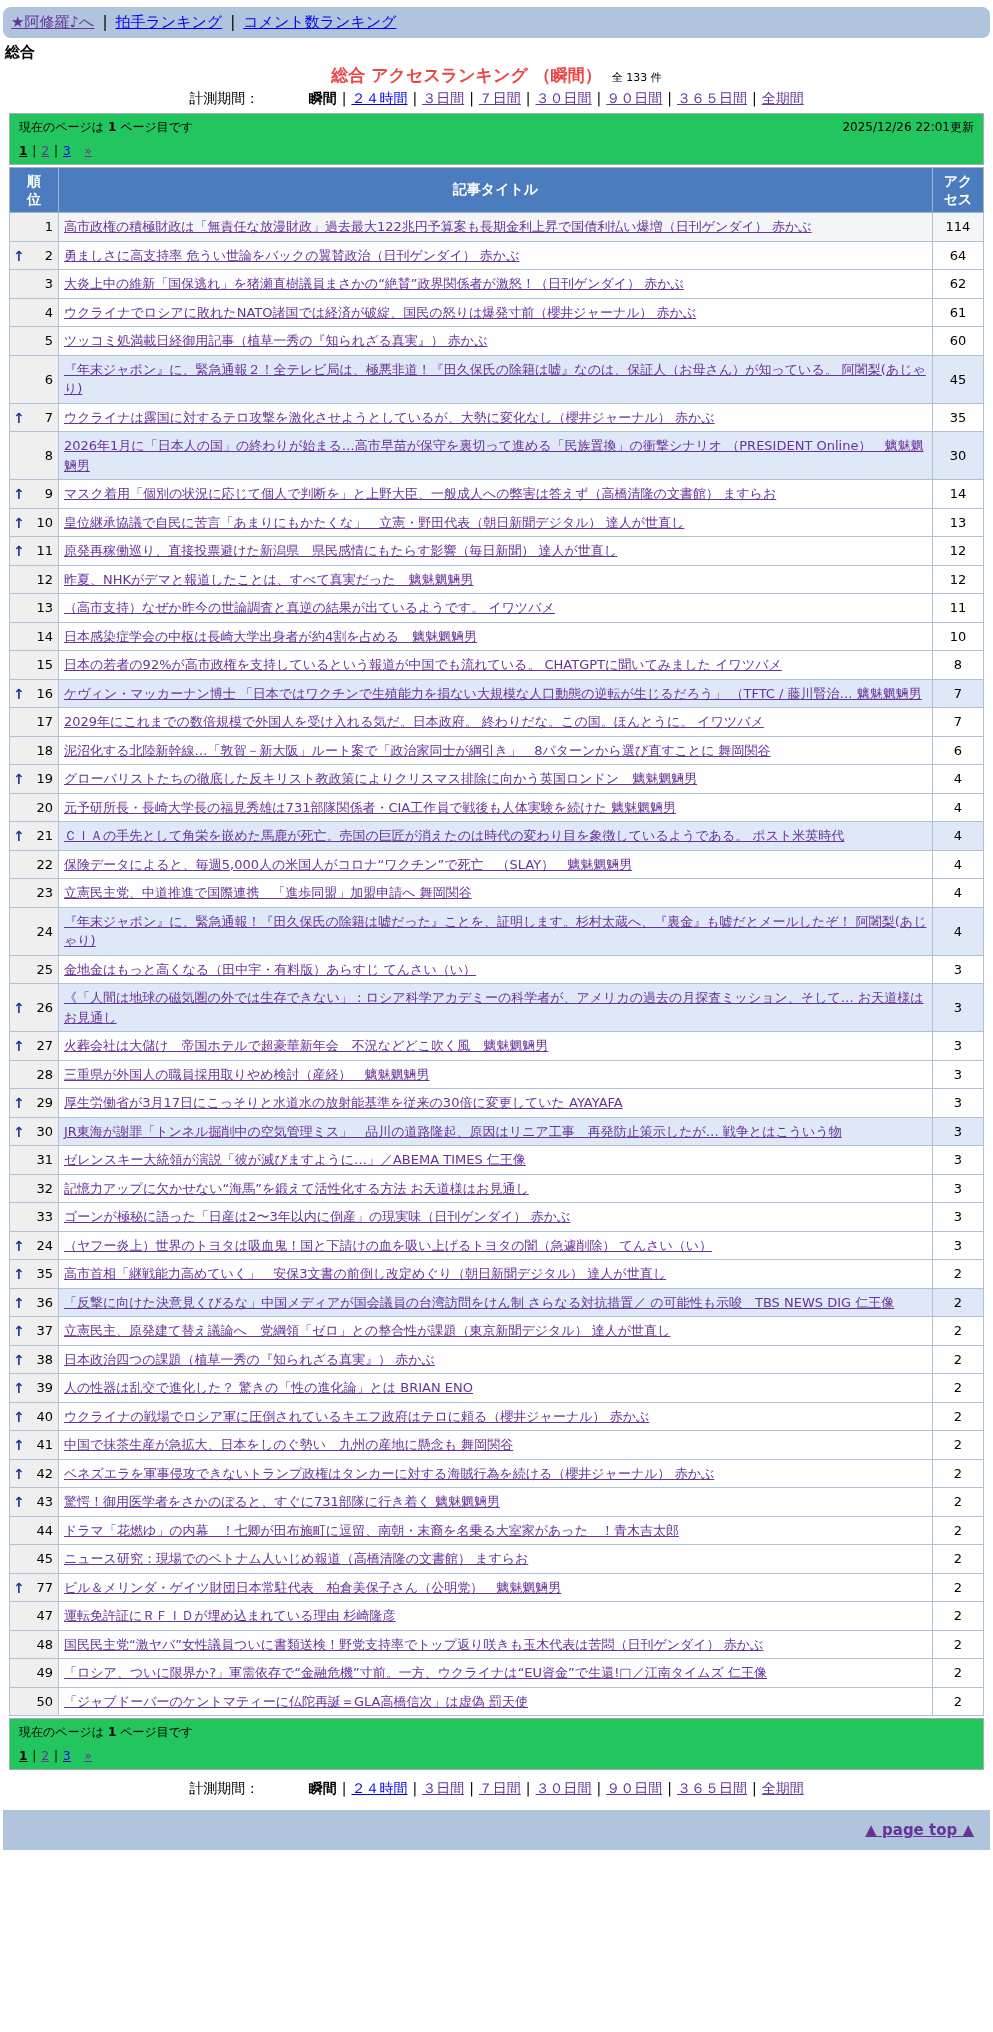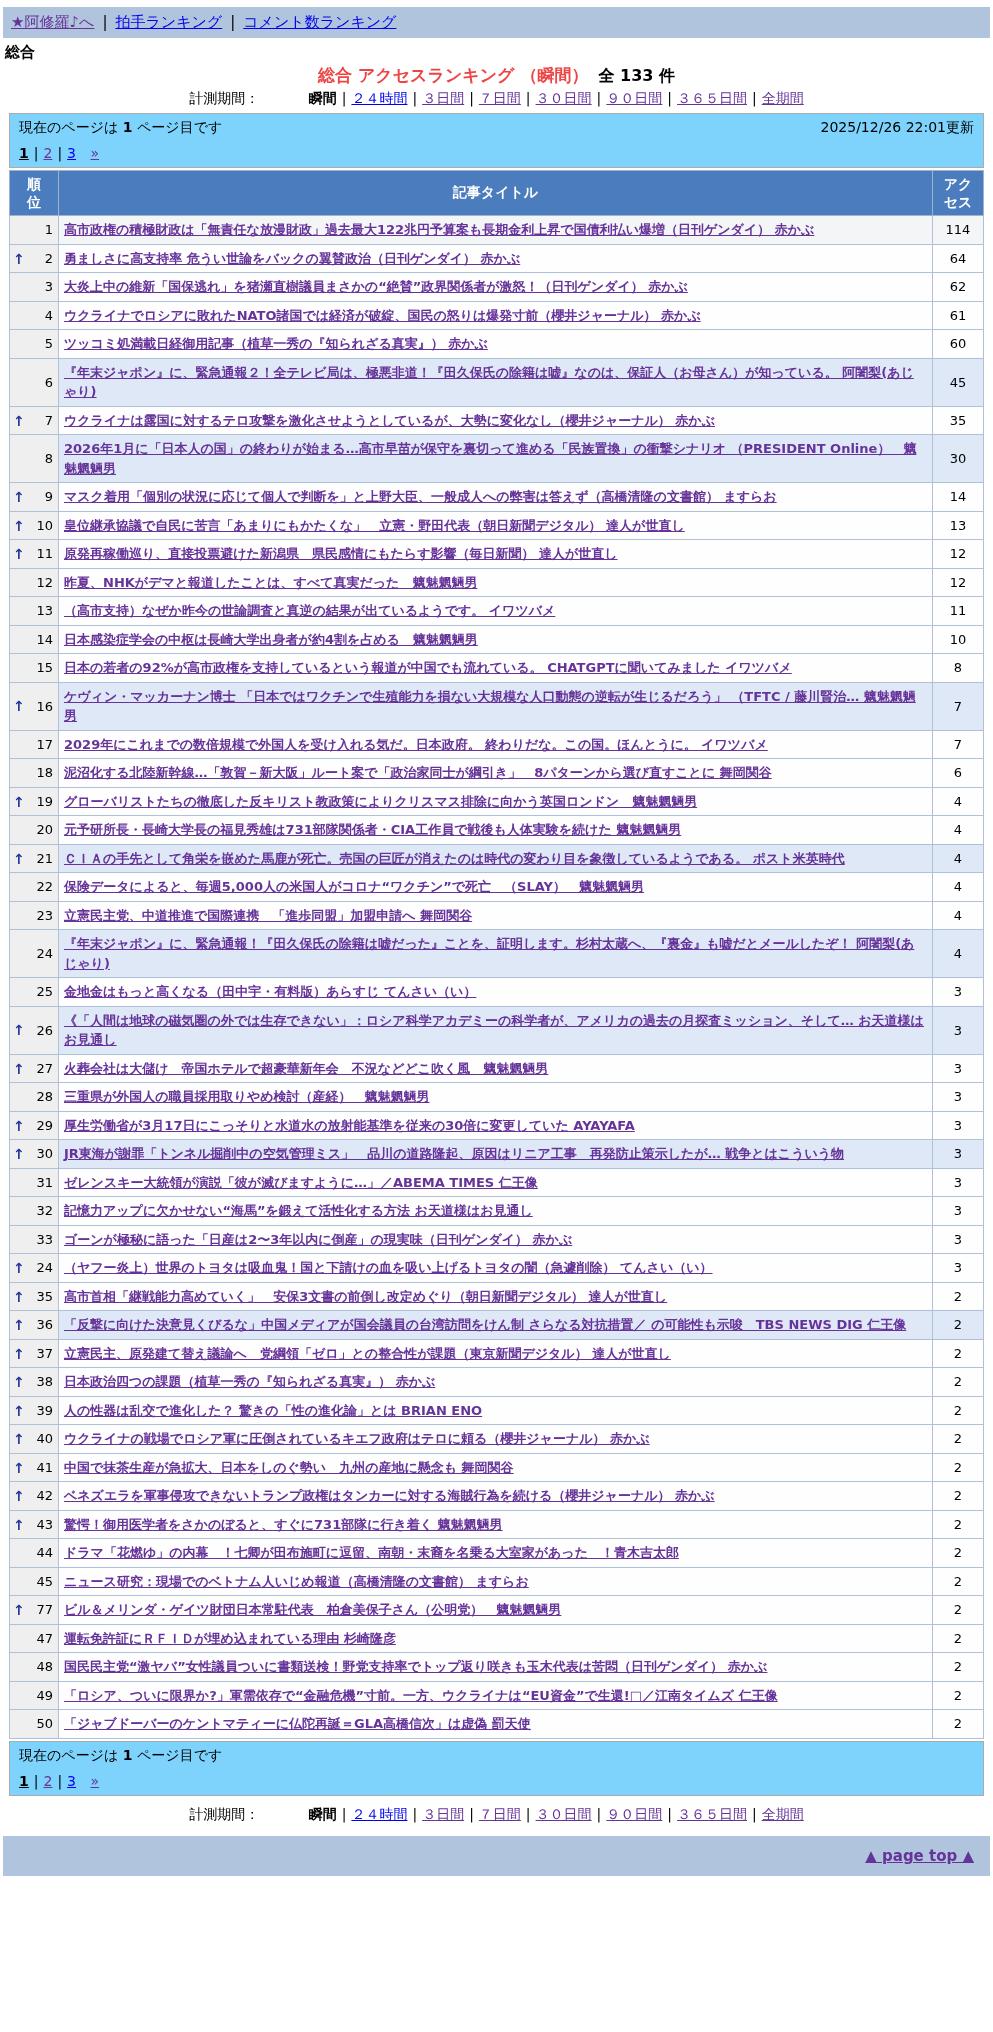--- a/index.html
+++ b/index.html
@@ -10,39 +10,39 @@
   }
   a { cursor:pointer; text-decoration:underline; }
   .lnk.new     { color:#0000EE; }
   .lnk.visited { color:#663399; }
   b.cur        { color:#000; text-decoration:none; }
   .pagination b.cur { text-decoration:underline; }
   .sep { color:#000; margin:0 5px; }
 
   
   .topbar {
-    background:#B0C4DE; padding:6px 8px; font-size:15px; margin-top:3px;
+    background:#B0C4DE; padding:6px 8px; font-size:15px; margin-top:3px;border-radius:8px;
   }
   .topbar .sep { margin:0 8px; }
 
   .section-label { font-size:15px; font-weight:bold; margin:5px 2px 1px 2px; }
 
   .title-line { text-align:center; margin:2px 0 1px 0; }
   .title-text { color:#ef4444; font-weight:bold; font-size:17px; }
-  .title-count { font-size:16px; color:#000; margin-left:10px;font-weight:bold; }
+  .title-count { font-size:11px; color:#000; margin-left:10px; }
 
   .period-line { text-align:center; font-size:14px; margin:3px 0 5px 0; }
   .period-line .plabel { color:#000; }
   .period-line b.cur { font-weight:bold;padding-left:45px; }
 
   .content { margin:0 6px; }
 
   .infobox {
-    background:#7dd3fc; border:1px solid #ABABAB;
-    padding:5px 9px 6px 9px; font-size:14px;
+    background:#22c55e; border:1px solid #ABABAB;
+    padding:5px 9px 6px 9px; font-size:12px;
   }
   .infobox .line1 { display:flex; justify-content:space-between; align-items:baseline; }
   .infobox .pagination { margin-top:8px; }
   .infobox .pgnum { font-weight:bold; }
 
   table.rank {
     width:100%; border-collapse:collapse; margin-top:2px;
     border:1px solid #9DB4CC; table-layout:fixed;
   }
   table.rank th {
@@ -60,21 +60,21 @@
     vertical-align:middle; font-size:13px;
   }
   td.c-rank {
     background:#EFEFEF; text-align:right; position:relative;
     padding-right:6px; width:44px;
   }
   td.c-rank .arrow {
     position:absolute; left:3px; top:50%; transform:translateY(-50%);
     color:#223399; font-weight:bold; font-size:14px;
   }
-  td.c-title  { background:#FEFEFE;font-weight:bold; }
+  td.c-title  { background:#FEFEFE; }
   td.c-access { background:#FEFEFE; text-align:center; width:46px; }
   tr.shade-blue td.c-title, tr.shade-blue td.c-access { background:#DFE8F7; }
   tr.shade-gray td.c-title, tr.shade-gray td.c-access { background:#F4F5F7; }
   td.c-title a { color:#663399; }
 
   .bottombar {
     background:#B0C4DE; padding:11px 16px; text-align:right;
     font-size:15px; margin-top:12px; margin-bottom:18px;font-weight:bold;
   }
 </style>

